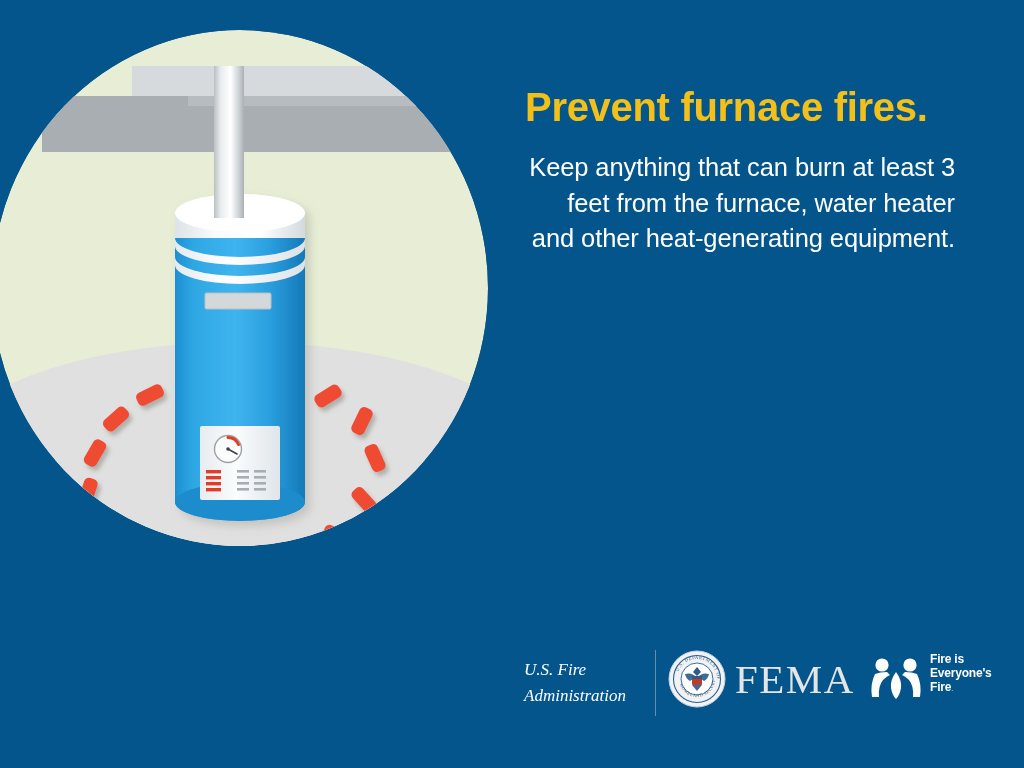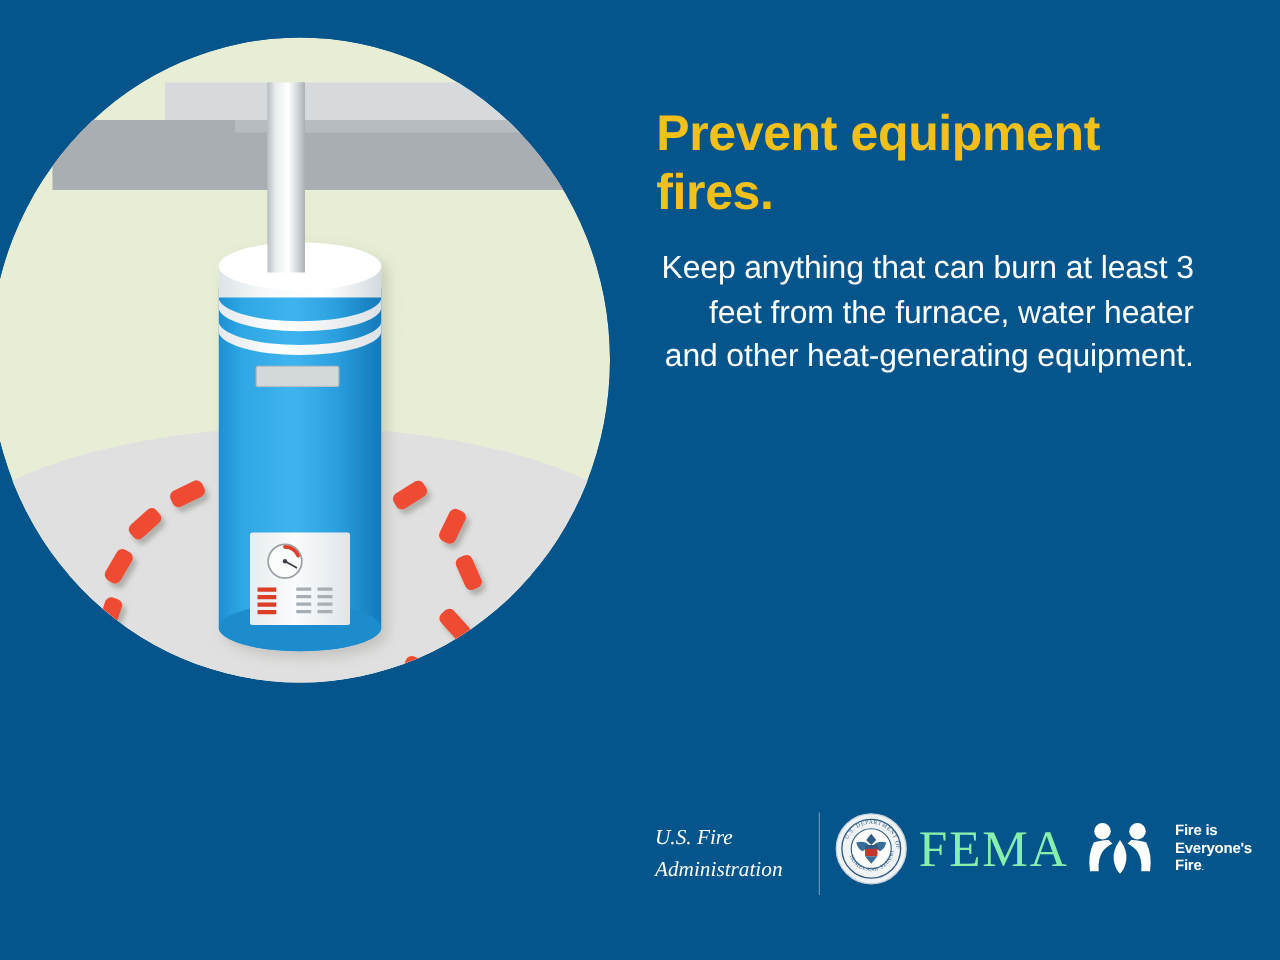--- a/index.html
+++ b/index.html
@@ -64,30 +64,30 @@
     left:655px; top:6px;
     width:1px; height:66px;
     background:#5f90b6;
   }
   #fema-lockup {
     position:absolute;
     left:668px; top:6px;
     display:flex; align-items:center; gap:9px;
   }
   #fema-wordmark {
-    color:#86efac;
+    color:#e5e5e5;
     font-family:"Liberation Serif", serif;
     font-size:41px;
     letter-spacing:1.5px;
     line-height:1;
   }
   #fief-lockup {
     position:absolute;
     left:869px; top:8px;
-    display:flex; align-items:center; gap:17px;
+    display:flex; gap:7px;
   }
   #fief-text {
     color:#ffffff;
     font-size:12px;
     font-weight:bold;
     line-height:1.17;
     letter-spacing:-0.2px;
   }
   #fief-text .tm { font-size:7px; font-weight:normal; }
 </style>
@@ -210,21 +210,21 @@
               <rect x="262" y="458" width="12" height="2.6"></rect>
           </g>
         </g>
 
         <rect x="222" y="36" width="30" height="152" fill="url(#pipeGrad)"></rect>
       </g>
     </svg>
   </div>
 
   <div id="text-col">
-    <h1 id="headline">Prevent equipment fires.</h1>
+    <h1 id="headline">Prevent furnace fires.</h1>
     <p id="body-copy">Keep anything that can burn at least 3 feet from the furnace, water heater and other heat-generating equipment.</p>
   </div>
 
   <div id="footer">
 
     <div id="usfa-lockup">
       <div>U.S. Fire</div>
       <div>Administration</div>
     </div>
 

